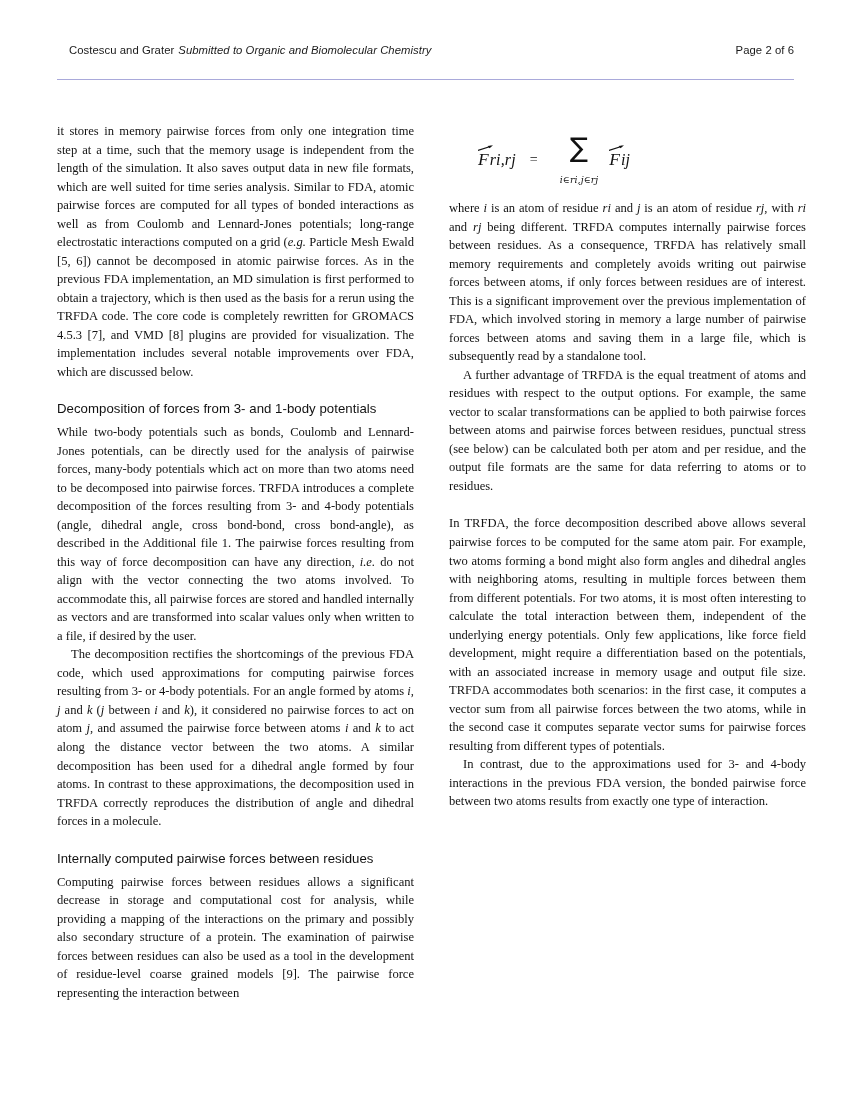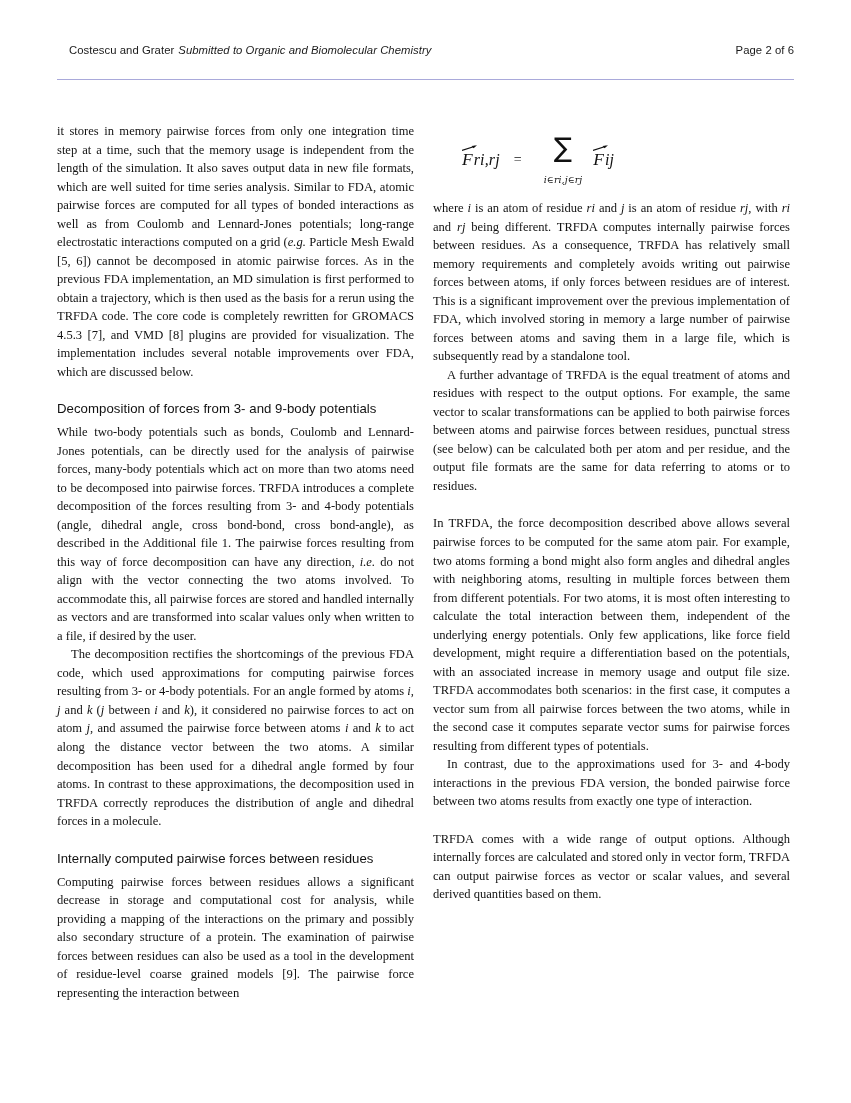--- a/index.html
+++ b/index.html
@@ -63,21 +63,21 @@
     background: #a9a9da;
   }
 
   
   .columns {
     position: absolute;
     top: 122px;
     left: 57px;
     right: 57px;
     display: flex;
-    gap: 19px;
+    gap: 35px;
   }
   .col {
     width: 357px;
     flex: 0 0 357px;
   }
 
   p {
     margin: 0;
     font-size: 12.55px;
     line-height: 18.52px;
@@ -187,21 +187,21 @@
   </div>
   <div class="head-rule"></div>
 
   <div class="columns">
 
     <div class="col">
 
       <p class="noindent"><span>it stores in memory pairwise forces from only one integration time step at a time, such that the memory usage is independent from the length of the simulation. It also saves output data in new file formats, which are well suited for time series analysis. Similar to FDA, atomic pairwise forces are computed for all types of bonded interactions as well as from Coulomb and Lennard-Jones potentials; long-range electrostatic interactions computed on a grid (</span><span class="it">e.g.</span><span> Particle Mesh Ewald [5, 6]) cannot be decomposed in atomic pairwise forces. As in the previous FDA implementation, an MD simulation is first performed to obtain a trajectory, which is then used as the basis for a rerun using the TRFDA code. The core code is completely rewritten for GROMACS 4.5.3 [7], and VMD [8] plugins are provided for visualization. The implementation includes several notable improvements over FDA, which are discussed below.</span></p>
 
       <div class="sec-block">
-        <h2 class="section">Decomposition of forces from 3- and 9-body potentials</h2>
+        <h2 class="section">Decomposition of forces from 3- and 1-body potentials</h2>
         <p class="noindent"><span>While two-body potentials such as bonds, Coulomb and Lennard-Jones potentials, can be directly used for the analysis of pairwise forces, many-body potentials which act on more than two atoms need to be decomposed into pairwise forces. TRFDA introduces a complete decomposition of the forces resulting from 3- and 4-body potentials (angle, dihedral angle, cross bond-bond, cross bond-angle), as described in the Additional file 1. The pairwise forces resulting from this way of force decomposition can have any direction, </span><span class="it">i.e.</span><span> do not align with the vector connecting the two atoms involved. To accommodate this, all pairwise forces are stored and handled internally as vectors and are transformed into scalar values only when written to a file, if desired by the user.</span></p>
         <p class="indent"><span>The decomposition rectifies the shortcomings of the previous FDA code, which used approximations for computing pairwise forces resulting from 3- or 4-body potentials. For an angle formed by atoms </span><span class="it">i</span><span>, </span><span class="it">j</span><span> and </span><span class="it">k</span><span> (</span><span class="it">j</span><span> between </span><span class="it">i</span><span> and </span><span class="it">k</span><span>), it considered no pairwise forces to act on atom </span><span class="it">j</span><span>, and assumed the pairwise force between atoms </span><span class="it">i</span><span> and </span><span class="it">k</span><span> to act along the distance vector between the two atoms. A similar decomposition has been used for a dihedral angle formed by four atoms. In contrast to these approximations, the decomposition used in TRFDA correctly reproduces the distribution of angle and dihedral forces in a molecule.</span></p>
       </div>
 
       <div class="sec-block">
         <h2 class="section">Internally computed pairwise forces between residues</h2>
         <p class="noindent">Computing pairwise forces between residues allows a significant decrease in storage and computational cost for analysis, while providing a mapping of the interactions on the primary and possibly also secondary structure of a protein. The examination of pairwise forces between residues can also be used as a tool in the development of residue-level coarse grained models [9]. The pairwise force representing the interaction between</p>
       </div>
 
     </div>
@@ -232,19 +232,18 @@
       <p class="noindent"><span>where </span><span class="it">i</span><span> is an atom of residue </span><span class="it">ri</span><span> and </span><span class="it">j</span><span> is an atom of residue </span><span class="it">rj</span><span>, with </span><span class="it">ri</span><span> and </span><span class="it">rj</span><span> being different. TRFDA computes internally pairwise forces between residues. As a consequence, TRFDA has relatively small memory requirements and completely avoids writing out pairwise forces between atoms, if only forces between residues are of interest. This is a significant improvement over the previous implementation of FDA, which involved storing in memory a large number of pairwise forces between atoms and saving them in a large file, which is subsequently read by a standalone tool.</span></p>
 
       <p class="indent">A further advantage of TRFDA is the equal treatment of atoms and residues with respect to the output options. For example, the same vector to scalar transformations can be applied to both pairwise forces between atoms and pairwise forces between residues, punctual stress (see below) can be calculated both per atom and per residue, and the output file formats are the same for data referring to atoms or to residues.</p>
 
       <div class="sec-block">
         <p class="noindent">In TRFDA, the force decomposition described above allows several pairwise forces to be computed for the same atom pair. For example, two atoms forming a bond might also form angles and dihedral angles with neighboring atoms, resulting in multiple forces between them from different potentials. For two atoms, it is most often interesting to calculate the total interaction between them, independent of the underlying energy potentials. Only few applications, like force field development, might require a differentiation based on the potentials, with an associated increase in memory usage and output file size. TRFDA accommodates both scenarios: in the first case, it computes a vector sum from all pairwise forces between the two atoms, while in the second case it computes separate vector sums for pairwise forces resulting from different types of potentials.</p>
         <p class="indent">In contrast, due to the approximations used for 3- and 4-body interactions in the previous FDA version, the bonded pairwise force between two atoms results from exactly one type of interaction.</p>
       </div>
 
       <div class="sec-block">
-        <p class="noindent">TRFDA comes with a wide range of output options. Although internally forces are calculated and stored only in vector form, TRFDA can output pairwise forces as vector or scalar values, and several derived quantities based on them.</p>
       </div>
 
     </div>
 
   </div>
 </div>
 
 </body></html>

